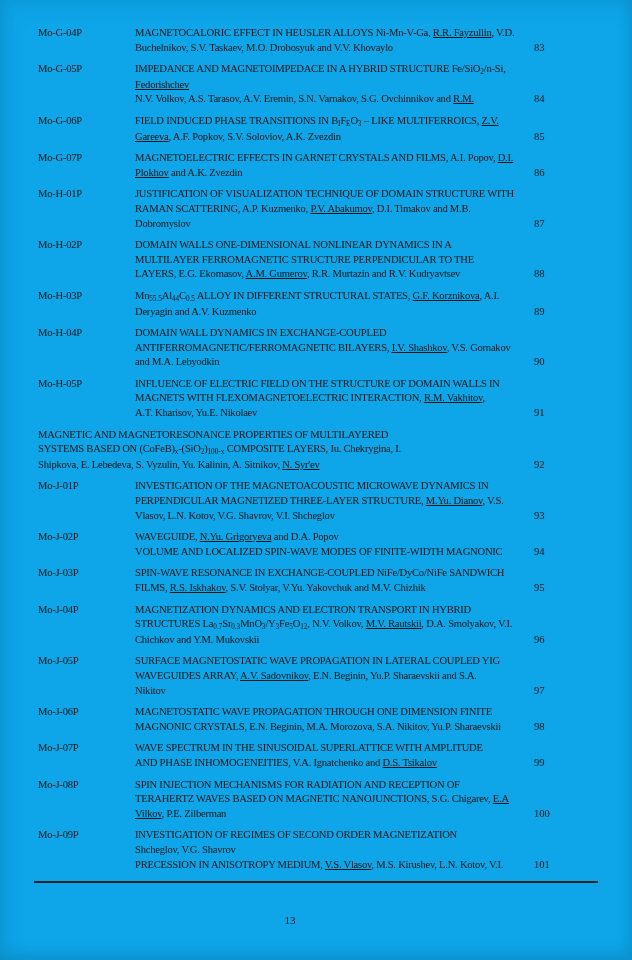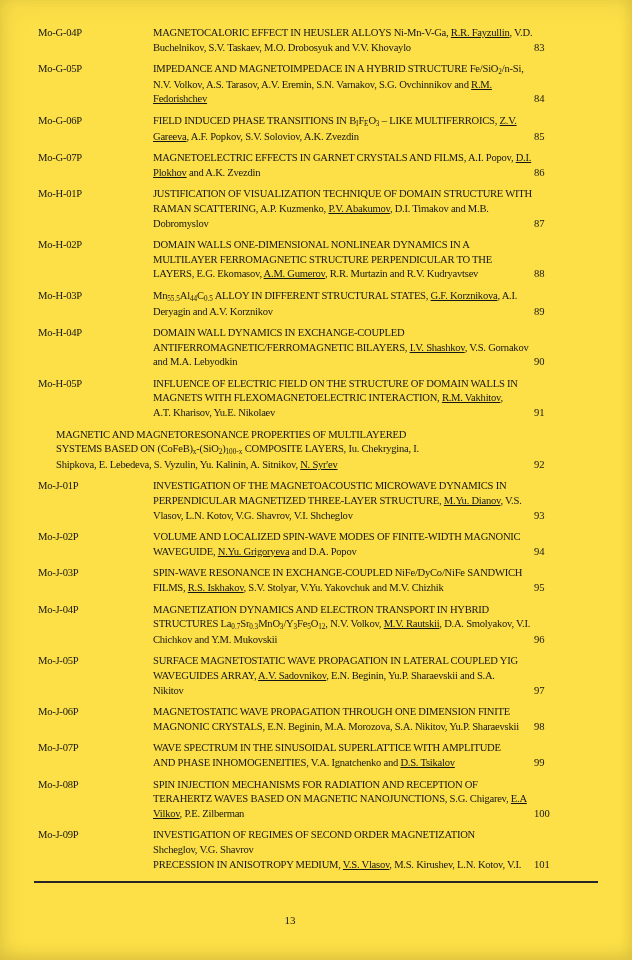--- a/index.html
+++ b/index.html
@@ -1,37 +1,37 @@
 <!DOCTYPE html>
 <html><head>
 <meta charset="utf-8">
 <style>
   html, body { margin: 0; padding: 0; background: #d9d9d6; }
   .page {
     position: relative;
     width: 632px;
     height: 960px;
     margin: 0 auto;
-    background: #fde047;
+    background: #0ea5e9;
     box-sizing: border-box;
     padding: 26px 58px 0 38px;
     font-family: "Liberation Serif", "DejaVu Serif", serif;
     font-size: 10.6px;
     letter-spacing: -0.25px;
     line-height: 14.6px;
     color: #161616;
     box-shadow: inset 0 -7px 16px rgba(0,0,0,0.10),
                 inset 8px 8px 24px rgba(0,0,0,0.045),
                 inset -4px 0 12px rgba(0,0,0,0.03);
     overflow: hidden;
   }
   .row { display: flex; margin-bottom: 7px; }
   .code { flex: none; width: 97px; white-space: pre; }
   .text { flex: 1 1 auto; min-width: 0; }
-  .tl { white-space: pre; margin-left: 18px; }
+  .tl { white-space: pre; }
   .pageno { flex: none; width: 40px; align-self: flex-end; letter-spacing: 0; }
   .sb { font-size: 68%; position: relative; top: 0.30em; letter-spacing: 0; }
   .u { text-decoration: underline; text-underline-offset: 1px; }
   .rule {
     position: absolute;
     left: 34px;
     right: 34px;
     height: 2px;
     background: #262626;
     bottom: 77px;
@@ -58,22 +58,22 @@
         <div class="text">
           <div class="tl"><span>MAGNETOCALORIC EFFECT IN HEUSLER ALLOYS Ni-Mn-V-Ga, </span><span class="u">R.R. Fayzullin</span><span>, V.D.</span></div>
           <div class="tl"><span>Buchelnikov, S.V. Taskaev, M.O. Drobosyuk and V.V. Khovaylo</span></div>
         </div>
         <div class="pageno">83</div>
       </div>
       <div class="row">
         <div class="code">Mo-G-05P</div>
         <div class="text">
           <div class="tl"><span>IMPEDANCE AND MAGNETOIMPEDACE IN A HYBRID STRUCTURE Fe/SiO</span><span class="sb">2</span><span>/n-Si,</span></div>
+          <div class="tl"><span class="u">Fedorishchev</span></div>
           <div class="tl"><span>N.V. Volkov, A.S. Tarasov, A.V. Eremin, S.N. Varnakov, S.G. Ovchinnikov and </span><span class="u">R.M.</span></div>
-          <div class="tl"><span class="u">Fedorishchev</span></div>
         </div>
         <div class="pageno">84</div>
       </div>
       <div class="row">
         <div class="code">Mo-G-06P</div>
         <div class="text">
           <div class="tl"><span>FIELD INDUCED PHASE TRANSITIONS IN B</span><span class="sb">I</span><span>F</span><span class="sb">E</span><span>O</span><span class="sb">3</span><span> – LIKE MULTIFERROICS, </span><span class="u">Z.V.</span></div>
           <div class="tl"><span class="u">Gareeva</span><span>, A.F. Popkov, S.V. Soloviov, A.K. Zvezdin</span></div>
         </div>
         <div class="pageno">85</div>
@@ -101,21 +101,21 @@
           <div class="tl"><span>DOMAIN WALLS ONE-DIMENSIONAL NONLINEAR DYNAMICS IN A</span></div>
           <div class="tl"><span>MULTILAYER FERROMAGNETIC STRUCTURE PERPENDICULAR TO THE</span></div>
           <div class="tl"><span>LAYERS, E.G. Ekomasov, </span><span class="u">A.M. Gumerov</span><span>, R.R. Murtazin and R.V. Kudryavtsev</span></div>
         </div>
         <div class="pageno">88</div>
       </div>
       <div class="row">
         <div class="code">Mo-H-03P</div>
         <div class="text">
           <div class="tl"><span>Mn</span><span class="sb">55.5</span><span>Al</span><span class="sb">44</span><span>C</span><span class="sb">0.5</span><span> ALLOY IN DIFFERENT STRUCTURAL STATES, </span><span class="u">G.F. Korznikova</span><span>, A.I.</span></div>
-          <div class="tl"><span>Deryagin and A.V. Korznikov</span></div>
+          <div class="tl"><span>Deryagin and A.V. Kuzmenko</span></div>
         </div>
         <div class="pageno">89</div>
       </div>
       <div class="row">
         <div class="code">Mo-H-04P</div>
         <div class="text">
           <div class="tl"><span>DOMAIN WALL DYNAMICS IN EXCHANGE-COUPLED</span></div>
           <div class="tl"><span>ANTIFERROMAGNETIC/FERROMAGNETIC BILAYERS, </span><span class="u">I.V. Shashkov</span><span>, V.S. Gornakov</span></div>
           <div class="tl"><span>and M.A. Lebyodkin</span></div>
         </div>
@@ -143,22 +143,22 @@
         <div class="text">
           <div class="tl"><span>INVESTIGATION OF THE MAGNETOACOUSTIC MICROWAVE DYNAMICS IN</span></div>
           <div class="tl"><span>PERPENDICULAR MAGNETIZED THREE-LAYER STRUCTURE, </span><span class="u">M.Yu. Dianov</span><span>, V.S.</span></div>
           <div class="tl"><span>Vlasov, L.N. Kotov, V.G. Shavrov, V.I. Shcheglov</span></div>
         </div>
         <div class="pageno">93</div>
       </div>
       <div class="row">
         <div class="code">Mo-J-02P</div>
         <div class="text">
+          <div class="tl"><span>WAVEGUIDE, </span><span class="u">N.Yu. Grigoryeva</span><span> and D.A. Popov</span></div>
           <div class="tl"><span>VOLUME AND LOCALIZED SPIN-WAVE MODES OF FINITE-WIDTH MAGNONIC</span></div>
-          <div class="tl"><span>WAVEGUIDE, </span><span class="u">N.Yu. Grigoryeva</span><span> and D.A. Popov</span></div>
         </div>
         <div class="pageno">94</div>
       </div>
       <div class="row">
         <div class="code">Mo-J-03P</div>
         <div class="text">
           <div class="tl"><span>SPIN-WAVE RESONANCE IN EXCHANGE-COUPLED NiFe/DyCo/NiFe SANDWICH</span></div>
           <div class="tl"><span>FILMS, </span><span class="u">R.S. Iskhakov</span><span>, S.V. Stolyar, V.Yu. Yakovchuk and M.V. Chizhik</span></div>
         </div>
         <div class="pageno">95</div>

